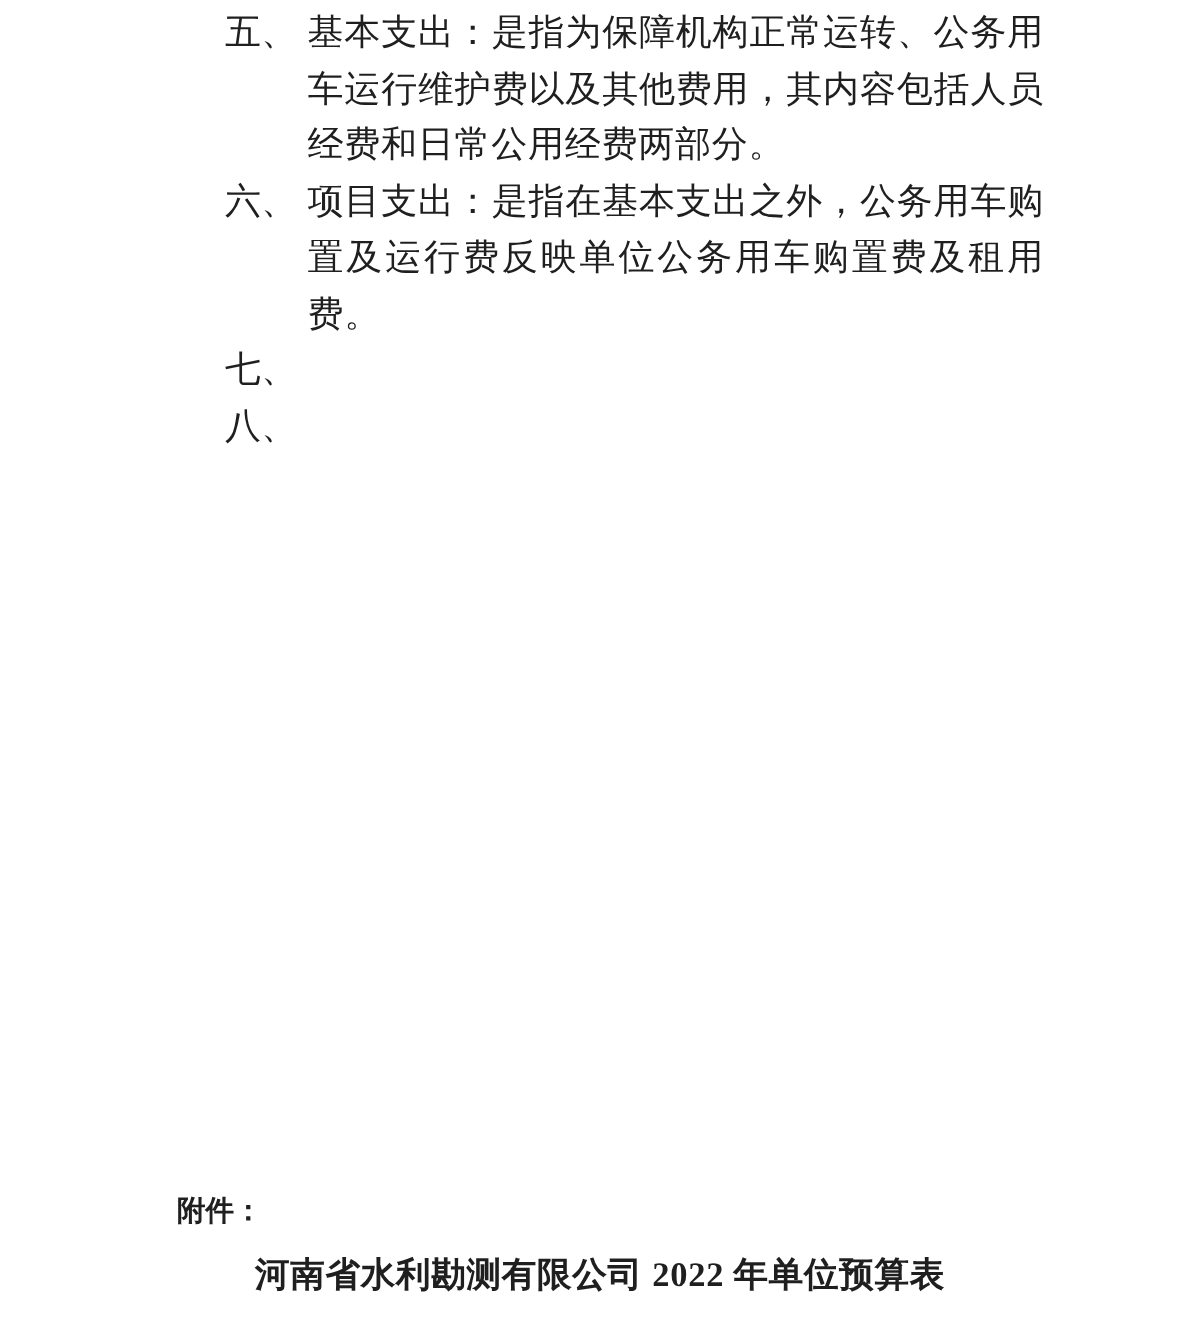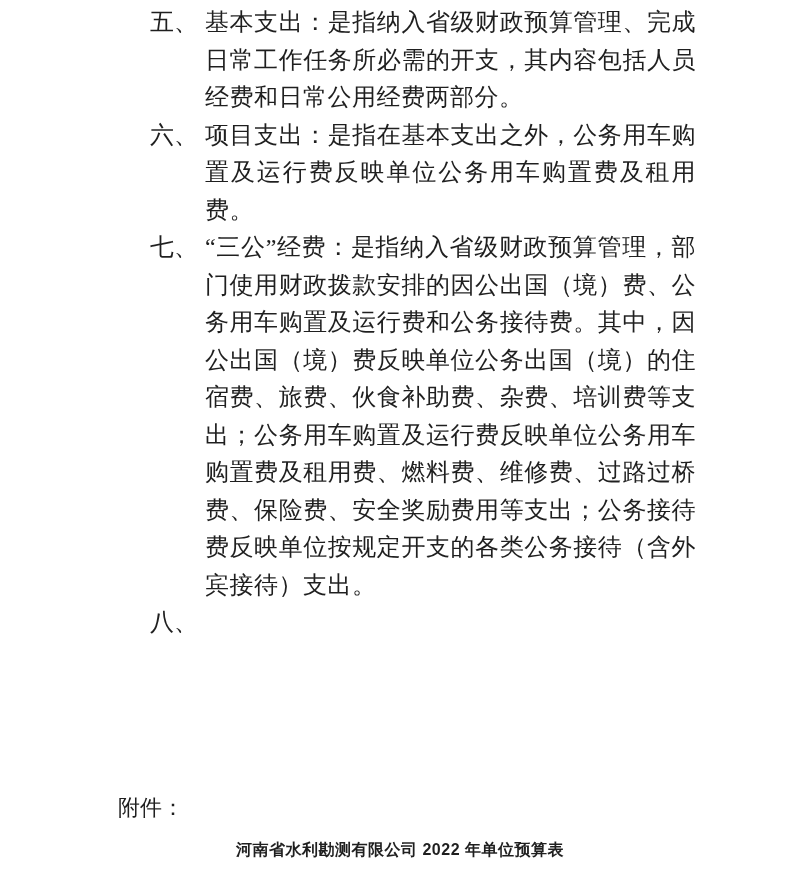--- a/index.html
+++ b/index.html
@@ -39,57 +39,56 @@
     flex: 1;
     text-align: justify;
     text-justify: inter-character;
     letter-spacing: 0.5px;
   }
   .attachment-label {
     position: absolute;
     left: 118px;
     top: 793px;
     font-family: "Liberation Sans", sans-serif;
-    font-weight: normal;
-    font-size: 22px;
+    font-weight: bold;
+    font-size: 19px;
     line-height: 30px;
   }
   .attachment-title {
     position: absolute;
     left: 0;
     top: 835px;
     width: 800px;
     text-align: center;
-    font-family: Liberation Sans, sans-serif;
+    font-family: Liberation Serif, serif;
     font-weight: bold;
-    font-size: 16px;
+    font-size: 23px;
     line-height: 30px;
     letter-spacing: 0.5px;
   }
 </style>
 </head>
 <body>
 
 <div class="page">
 
   <div class="definitions">
 
     <div class="def-item">
       <span class="def-marker">五、</span>
-      <span class="def-text">基本支出：是指纳入省级财政预算管理、完成日常工作任务所必需的开支，其内容包括人员经费和日常公用经费两部分。</span>
+      <span class="def-text">基本支出：是指为保障机构正常运转、公务用车运行维护费以及其他费用，其内容包括人员经费和日常公用经费两部分。</span>
     </div>
 
     <div class="def-item">
       <span class="def-marker">六、</span>
       <span class="def-text">项目支出：是指在基本支出之外，公务用车购置及运行费反映单位公务用车购置费及租用费。</span>
     </div>
 
     <div class="def-item">
       <span class="def-marker">七、</span>
-      <span class="def-text">“三公”经费：是指纳入省级财政预算管理，部门使用财政拨款安排的因公出国（境）费、公务用车购置及运行费和公务接待费。其中，因公出国（境）费反映单位公务出国（境）的住宿费、旅费、伙食补助费、杂费、培训费等支出；公务用车购置及运行费反映单位公务用车购置费及租用费、燃料费、维修费、过路过桥费、保险费、安全奖励费用等支出；公务接待费反映单位按规定开支的各类公务接待（含外宾接待）支出。</span>
     </div>
 
     <div class="def-item">
       <span class="def-marker">八、</span>
     </div>
 
   </div>
 
   <div class="attachment-label">附件：</div>
 

